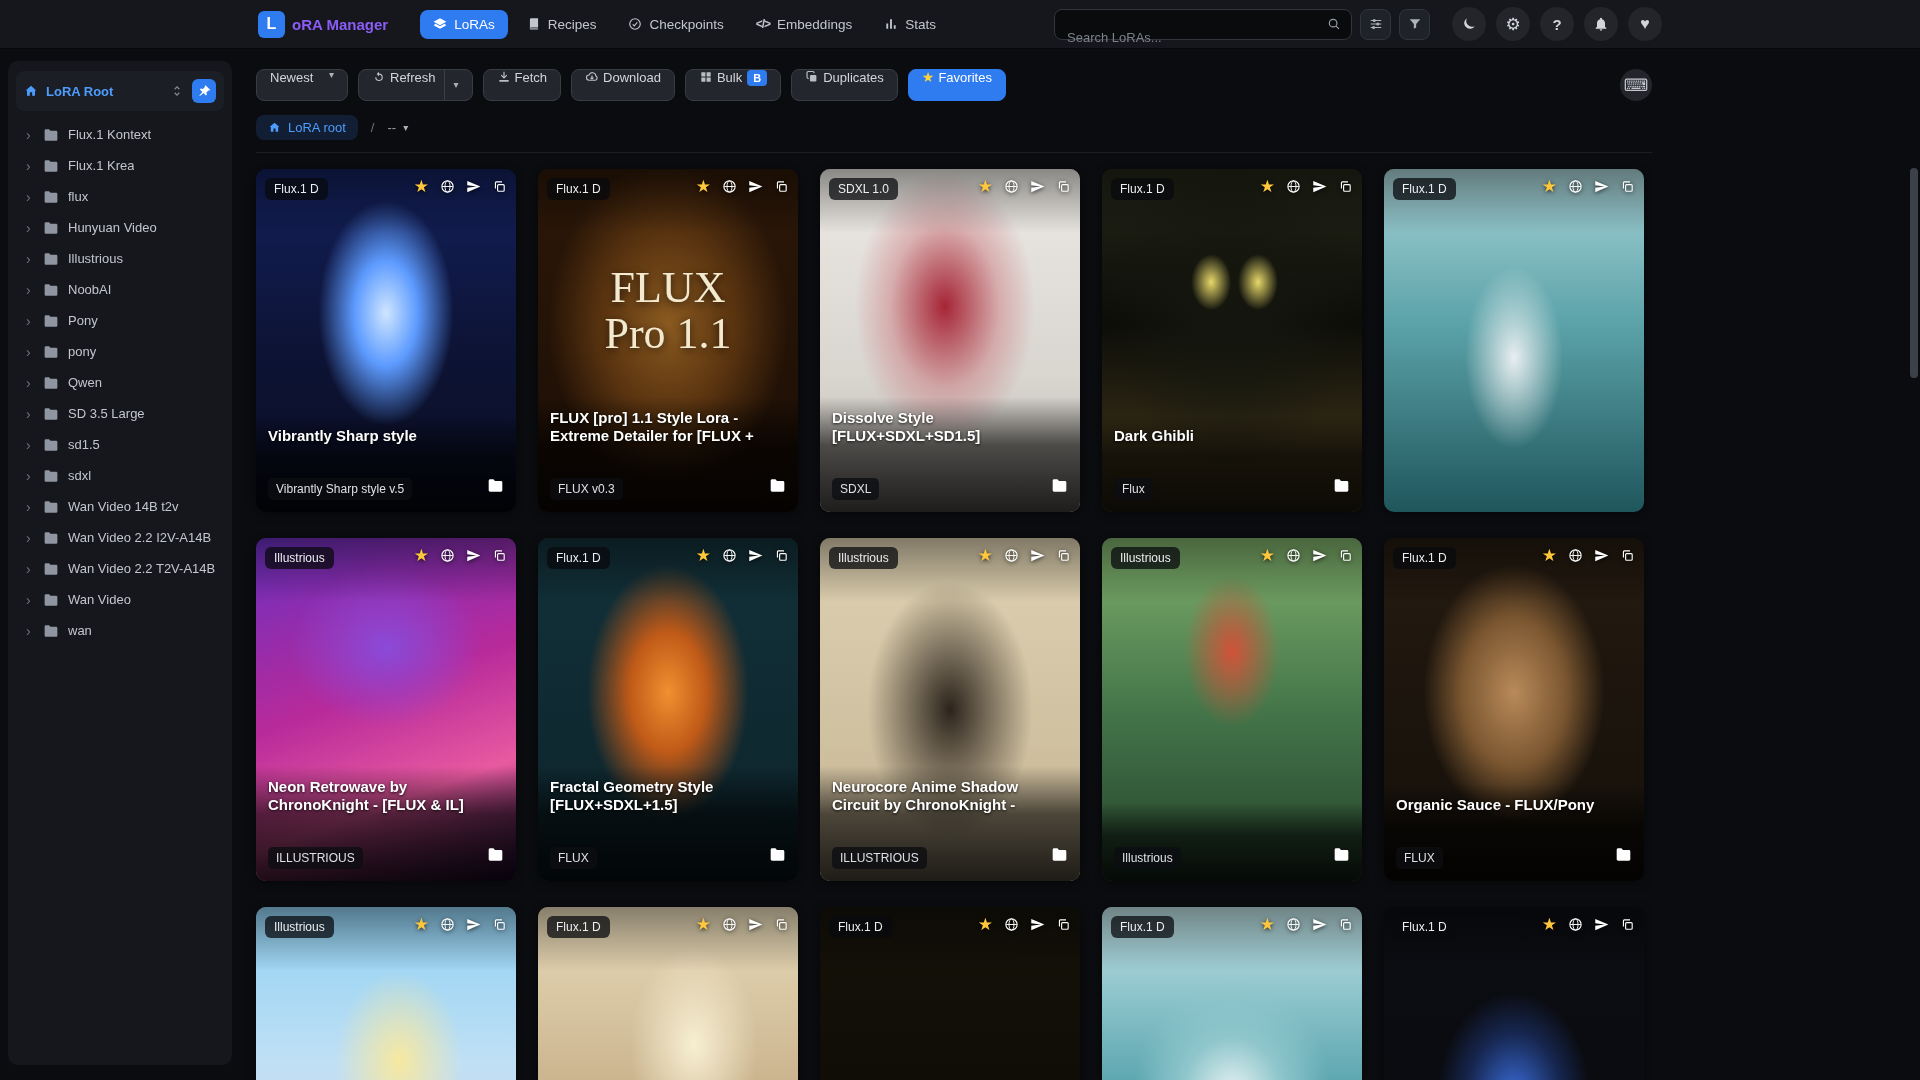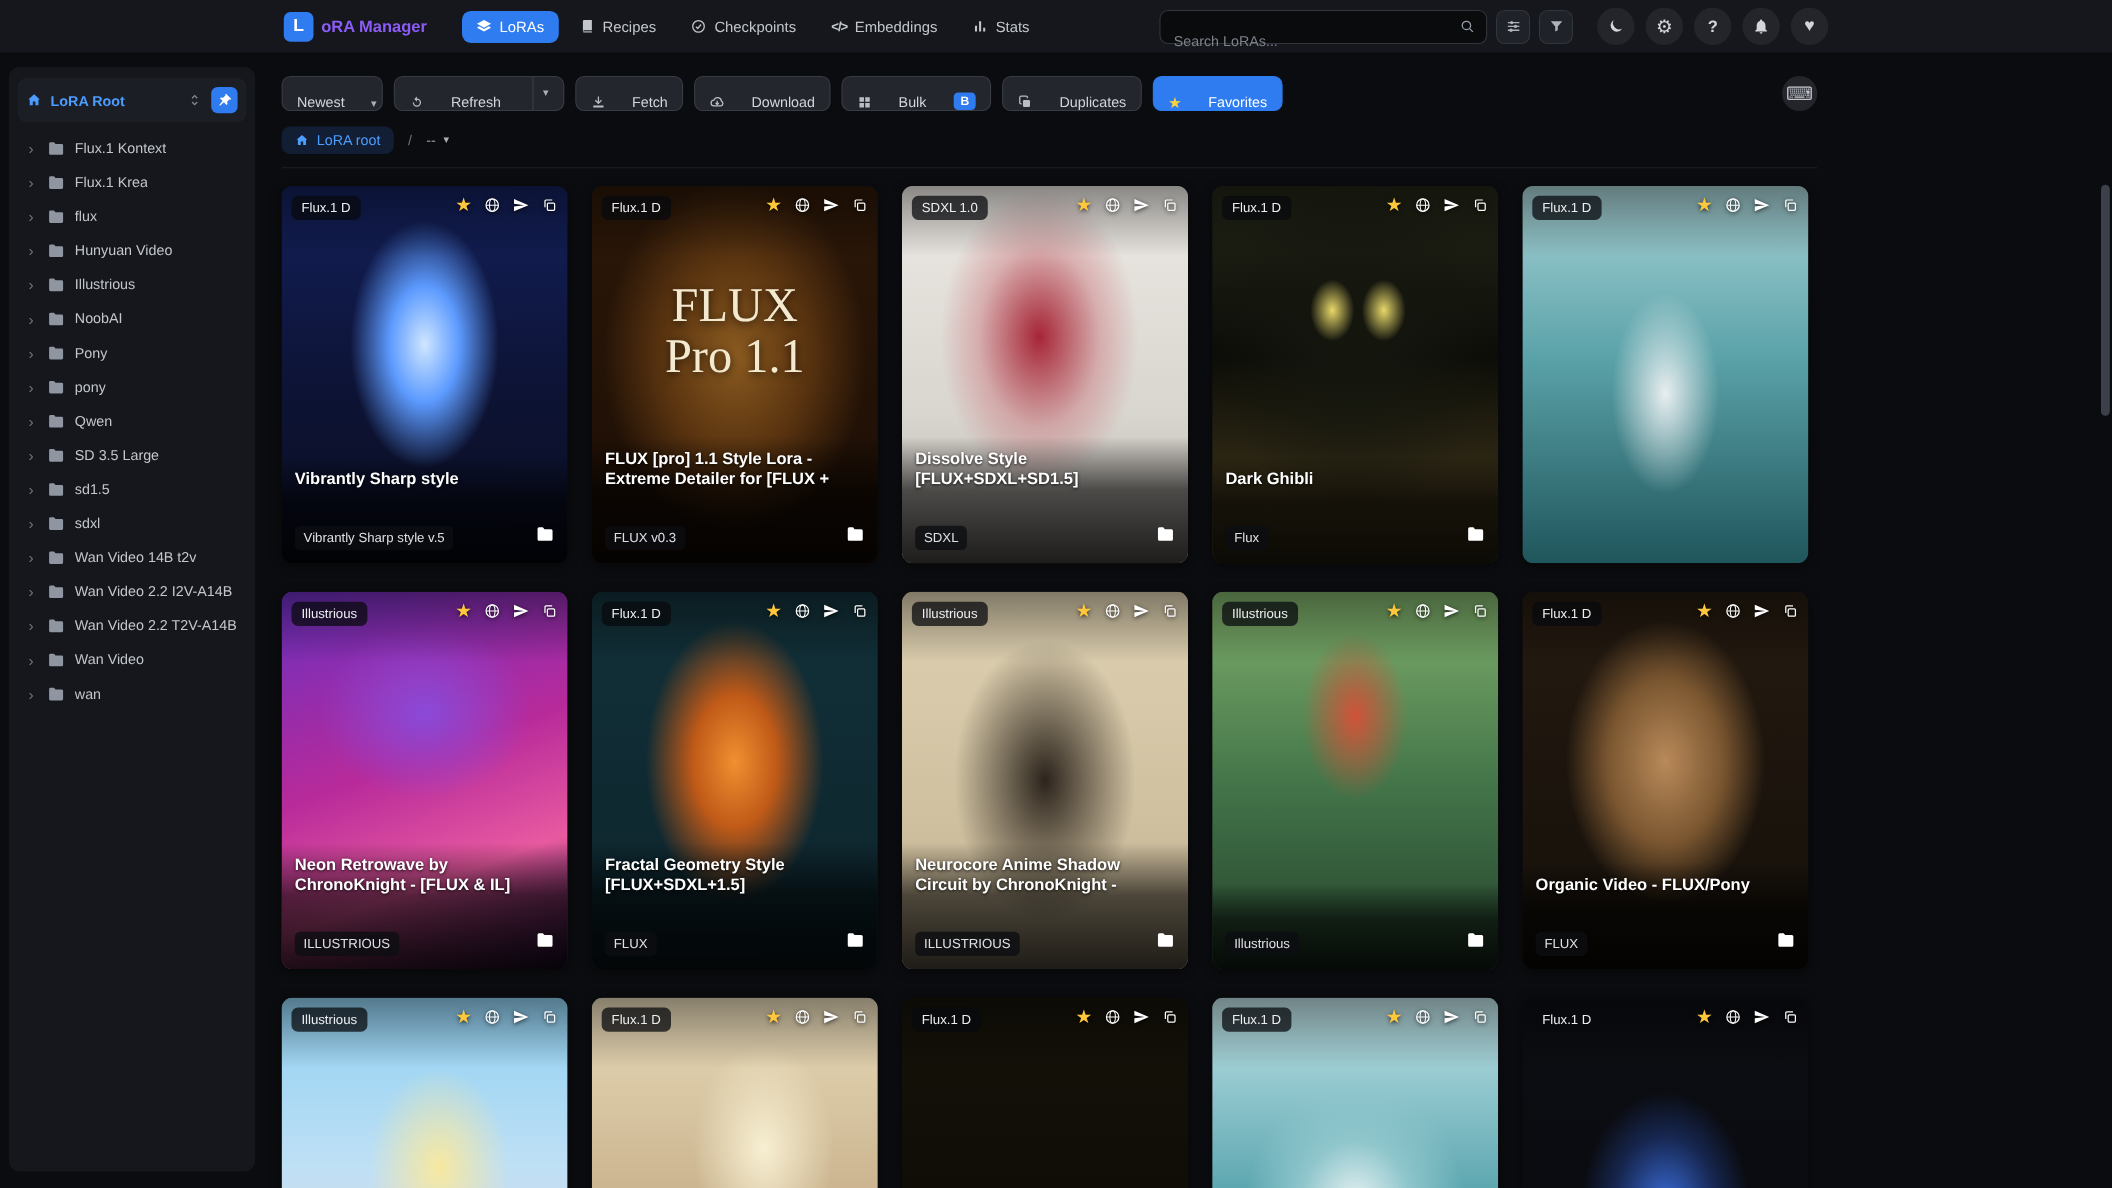--- a/index.html
+++ b/index.html
@@ -54,21 +54,21 @@
   .sb-list { margin-top:8px; }
   .sb-item { display:flex; align-items:center; gap:9px; padding:8px 6px 8px 10px;
     font-size:13px; color:#c3c7cd; border-radius:6px; cursor:pointer; }
   .sb-chev { color:#6d727b; font-size:14px; width:8px; line-height:1; }
   .sb-folder { color:#8f96a1; display:flex; }
   .sb-label { white-space:nowrap; overflow:hidden; text-overflow:ellipsis; }
 
   
   .main { position:absolute; left:256px; top:61px; width:1396px; }
   .toolbar { display:flex; align-items:center; gap:10px; height:36px; margin-top:6px; }
-  .tb-btn { display:flex; align-items:flex-end; gap:24px; background:#24262d; border:1px solid #383c44;
+  .tb-btn { display:flex; align-items:flex-start; gap:4px; background:#24262d; border:1px solid #383c44;
     border-radius:8px; padding:0 13px; height:32px; font-size:13px; color:#d2d5da; cursor:pointer; }
   .tb-btn .bic { color:#b9bec6; display:flex; }
   .tb-select { width:92px; justify-content:space-between; }
   .caret { font-size:10px; color:#aab0b8; line-height:1; }
   .split-caret { border-left:1px solid #3b3f47; margin-left:4px; padding-left:9px;
     height:100%; display:flex; align-items:center; }
   .tb-btn.primary { background:#2f7bf0; border-color:#2f7bf0; color:#fff; }
   .tb-btn.primary .star-glyph { color:#ffd43b; font-size:14px; line-height:1; }
   .bulk-badge { background:#2f7bf0; color:#fff; font-size:11px; font-weight:bold;
     border-radius:4px; padding:2px 6px; margin-left:1px; }
@@ -100,21 +100,21 @@
     background:linear-gradient(180deg, rgba(0,0,0,0) 0%, rgba(0,0,0,.62) 42%, rgba(0,0,0,.84) 100%); }
   .card-title { margin:0 0 9px; font-size:15px; font-weight:bold; color:#fff; line-height:1.25;
     text-shadow:0 1px 3px rgba(0,0,0,.85); }
   .card-meta { display:flex; align-items:flex-start; justify-content:space-between;margin-top:32px; }
   .version { background:rgba(12,14,18,.8); color:#dde0e5; font-size:12px; padding:4px 8px;
     border-radius:5px; white-space:nowrap; }
   .folder-ic { color:#fff; display:flex; cursor:pointer; }
   .folder-ic svg { width:17px; height:15px; }
 
   
-  .flux-text { position:absolute; top:86px; left:0; right:0; margin:0 auto; width:140px;
+  .flux-text { position:absolute; top:86px; left:0; right:0; margin:10px auto; width:140px;
     text-align:center; font-family:"Liberation Serif", serif; font-size:44px; line-height:1.05;
     color:#f3e9cf; text-shadow:0 2px 8px rgba(0,0,0,.7); }
   .mj-text { position:absolute; top:92px; left:0; right:0; margin:0 auto; width:190px;
     text-align:center; font-family:"Liberation Serif", serif; font-style:italic; font-weight:bold;
     font-size:30px; line-height:1.15; color:#e7b94e; text-shadow:0 0 14px rgba(232,176,60,.55); }
 
   
   .img-0 { background: radial-gradient(90px 150px at 50% 42%, #cfe6ff 0%, #5d9bff 35%, rgba(20,40,120,0) 75%),
            linear-gradient(180deg,#13205a 0%,#0d1334 55%,#0a0e22 100%); }
   .img-1 { background: radial-gradient(120px 160px at 50% 45%, #8a5a20 0%, #5a3410 55%, rgba(40,20,6,0) 100%),
@@ -893,21 +893,21 @@
               <use href="#i-send"></use>
             </svg>
           </span>
         <span class="cicon">
             <svg>
               <use href="#i-copy"></use>
             </svg>
           </span>
       </div>
       <div class="card-bottom">
-        <h3 class="card-title">Organic Video - FLUX/Pony</h3>
+        <h3 class="card-title">Organic Sauce - FLUX/Pony</h3>
         <div class="card-meta">
           <span class="version">FLUX</span>
           <span class="folder-ic">
               <svg>
                 <use href="#i-folder"></use>
               </svg>
             </span>
         </div>
       </div>
     </article>

